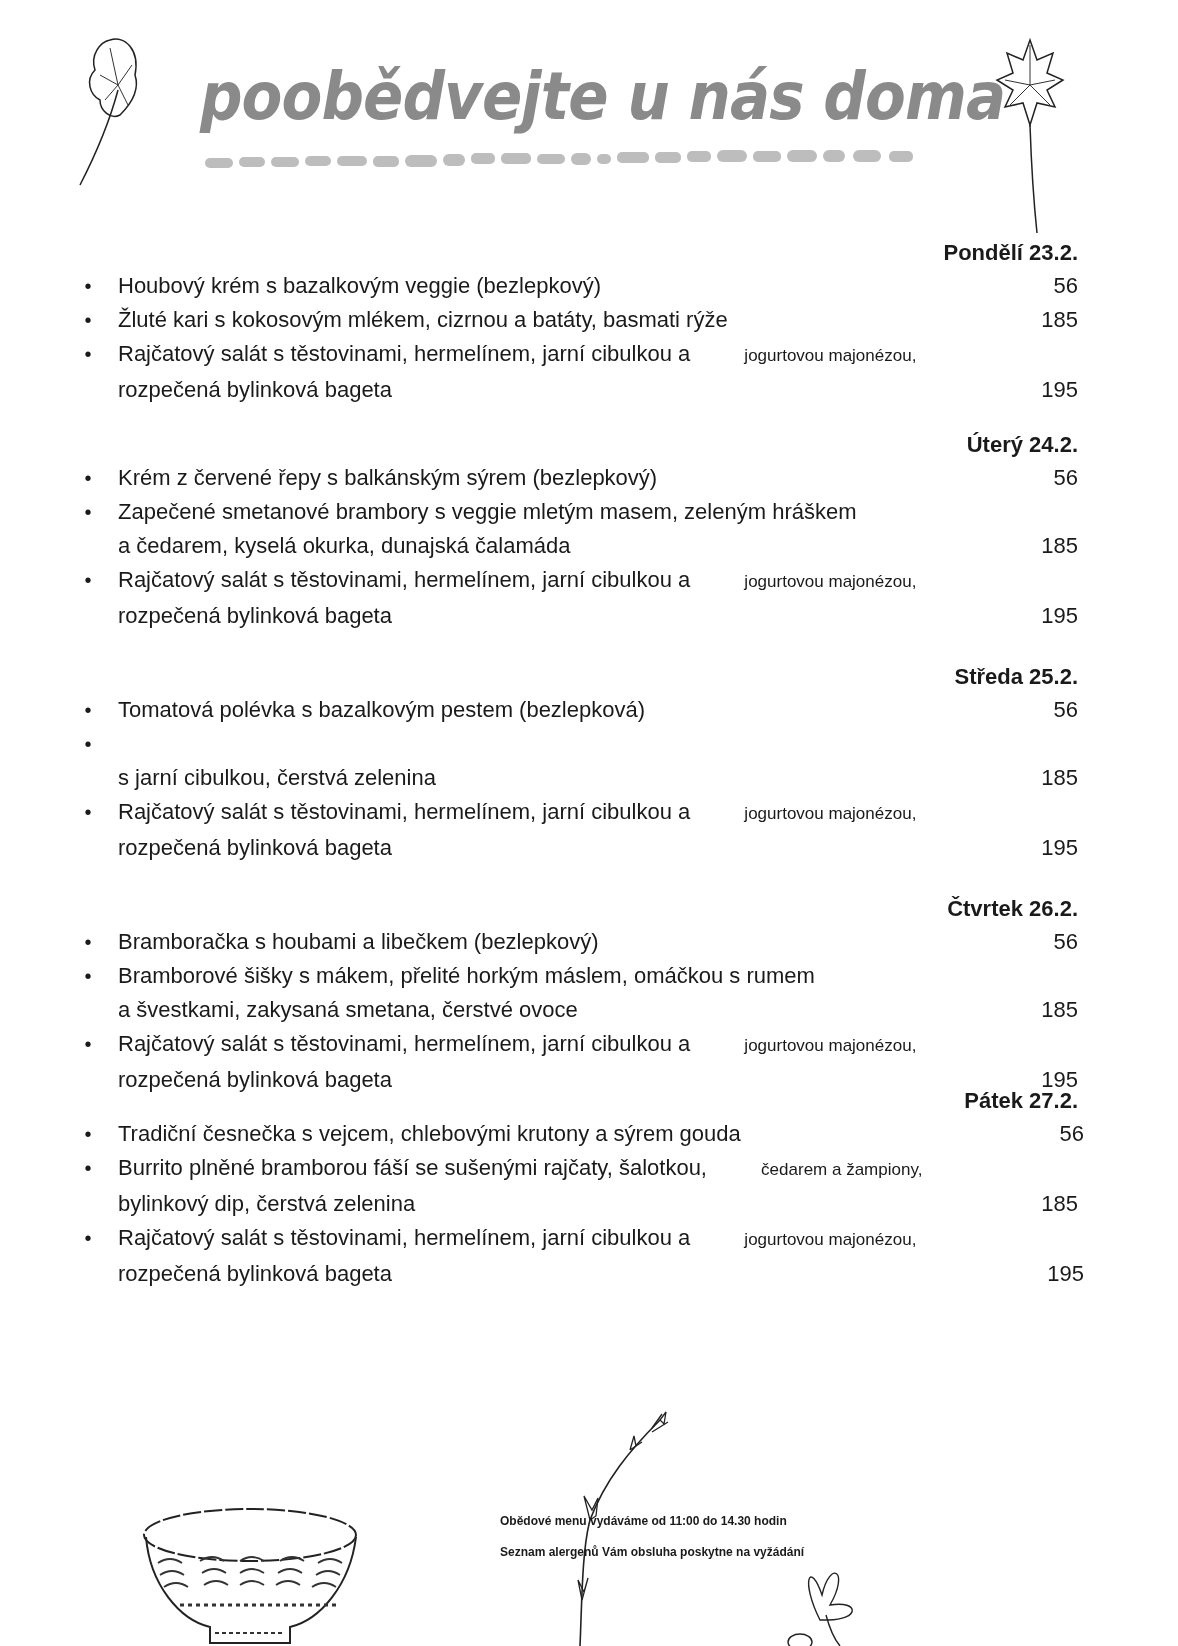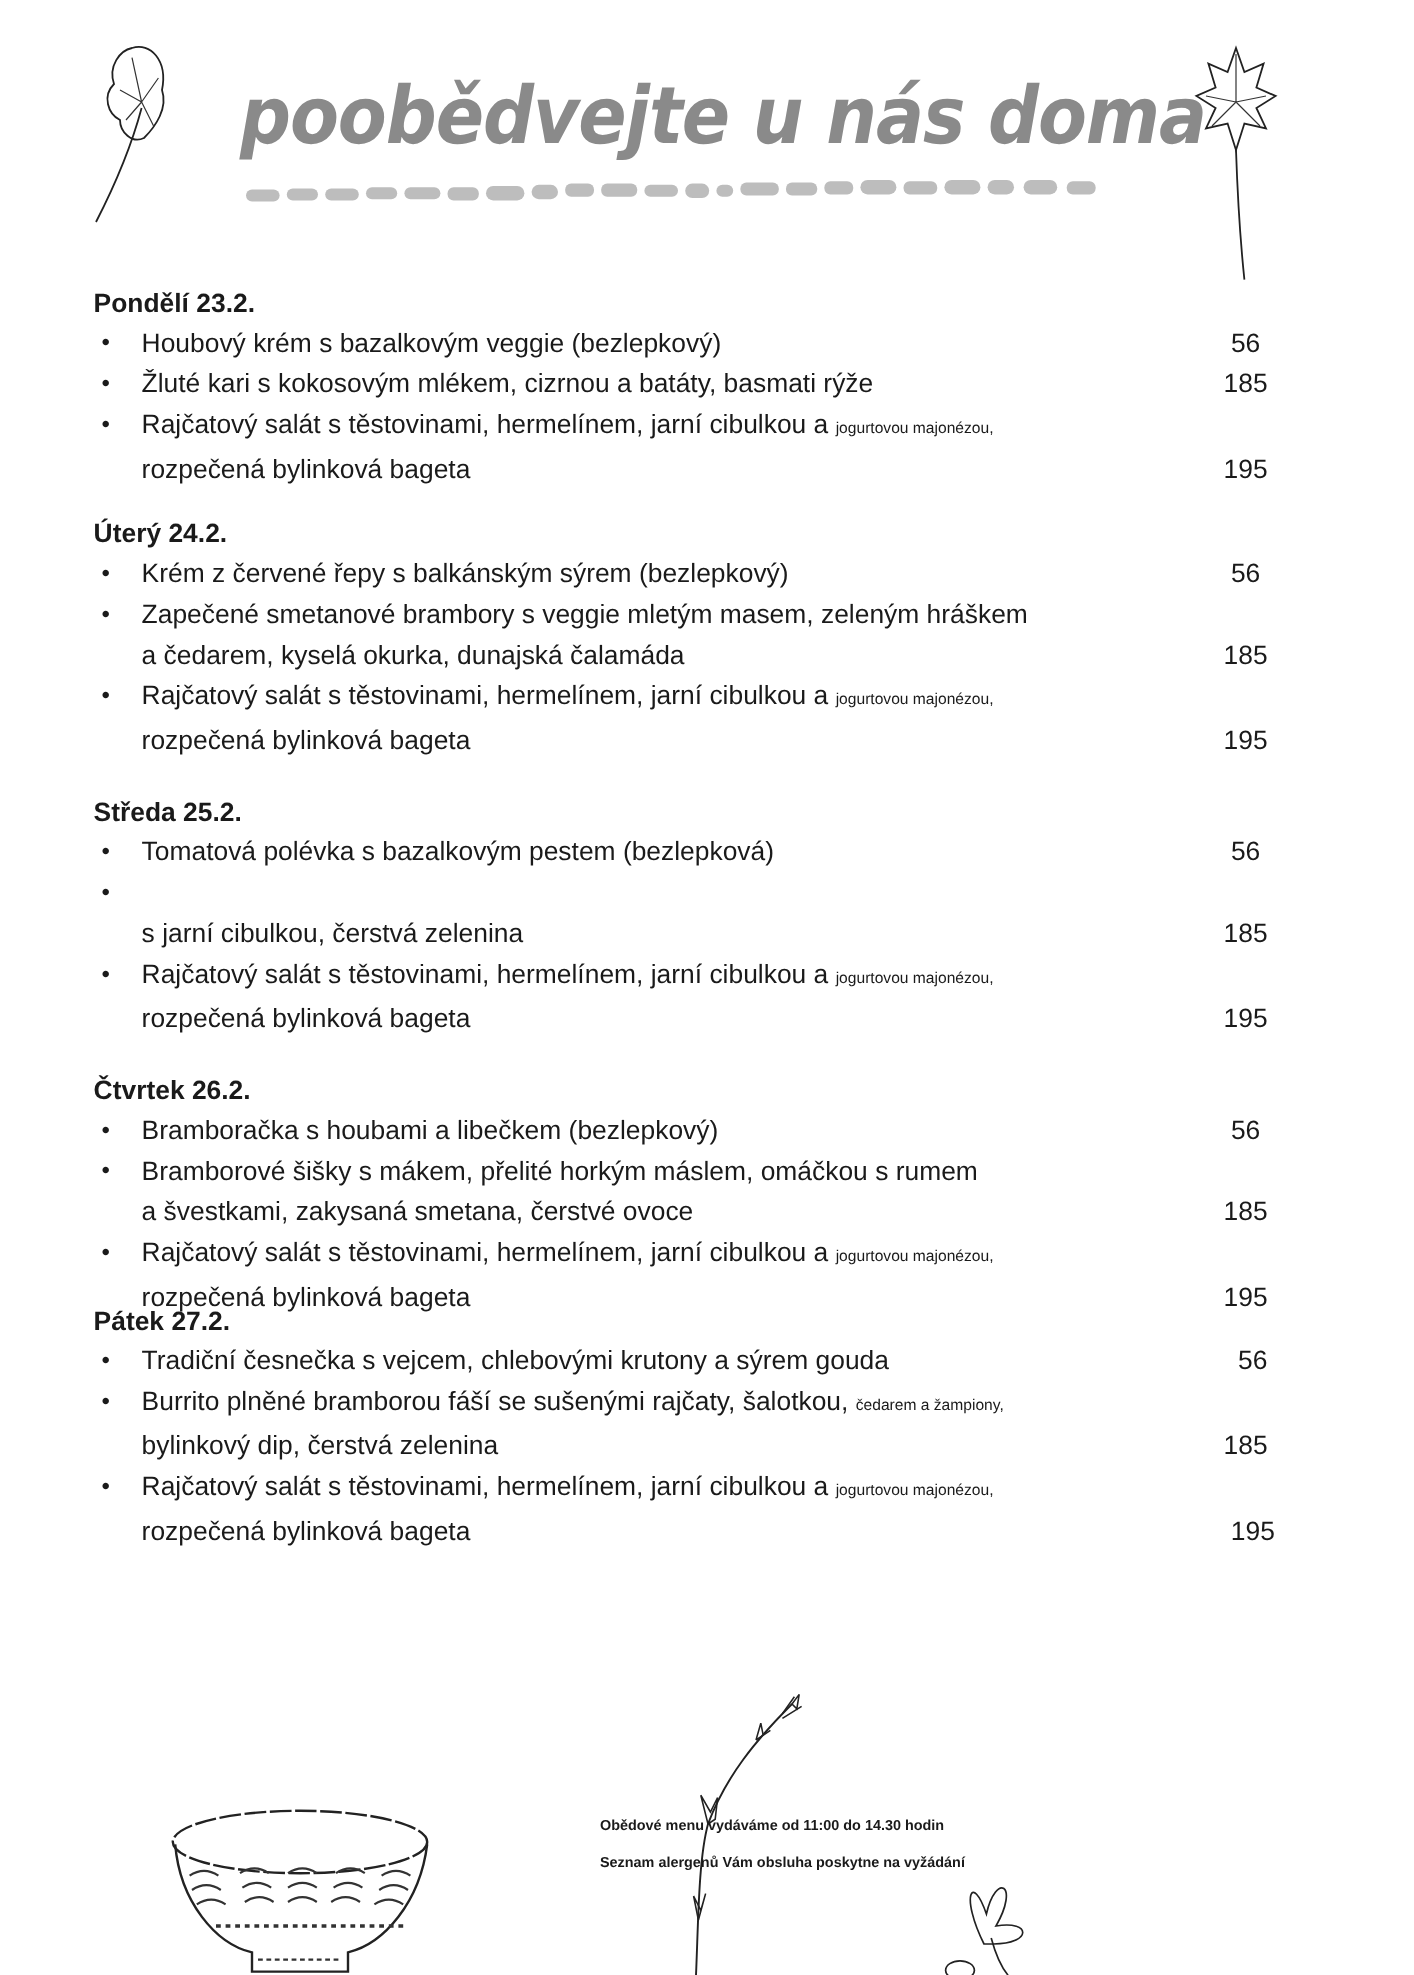--- a/index.html
+++ b/index.html
@@ -5,26 +5,26 @@
   html, body { margin: 0; padding: 0; background: #ffffff; }
   body { width: 1178px; height: 1646px; position: relative; overflow: hidden;
          font-family: "Liberation Sans", sans-serif; color: #1a1a1a; }
   .title { position: absolute; left: 200px; top: 58px; width: 740px;
            font-family: "DejaVu Sans", sans-serif; font-weight: bold; font-style: italic;
            font-size: 66px; color: #8a8a8a; letter-spacing: -1px; transform: scaleX(0.9);
            transform-origin: left top; white-space: nowrap; }
   .dash-line { position: absolute; left: 205px; top: 150px; width: 760px; height: 22px; }
   .leaf { position: absolute; }
   .day { position: absolute; left: 78px; width: 1000px; }
-  .day-title { font-weight: bold; font-size: 22px; height: 33px; line-height: 33px; }
+  .day-title { font-weight: bold; font-size: 22px; height: 33px; line-height: 33px; text-align: right; }
   .item { position: relative; font-size: 22px; line-height: 34px; }
   .item .bullet { position: absolute; left: 0; top: 0; width: 20px; text-align: center; font-size: 20px; }
   .item .text { margin-left: 40px; width: 880px; display: block; }
-  .item .small { font-size: 13px; }
-  .item .price { position: absolute; right: 0; bottom: 0; width: 80px; text-align: center; }
+  .item .small { font-size: 17px; margin-left: 48px; }
+  .item .price { position: absolute; right: 0; bottom: 0; width: 80px; text-align: right; }
   .footer-text { position: absolute; left: 500px; font-weight: bold; font-size: 12px; white-space: nowrap; }
   .bowl { position: absolute; left: 140px; top: 1505px; }
   .plant { position: absolute; left: 560px; top: 1410px; }
 </style>
 </head>
 <body>
 
 <svg class="leaf" style="left:70px;top:30px" width="90" height="160" viewBox="0 0 90 160">
   <path d="M40 10 C55 5 70 20 65 45 C70 60 60 75 50 85 C40 90 30 80 30 70 C20 65 15 50 25 40 C20 25 30 12 40 10 Z" fill="none" stroke="#222" stroke-width="1.5"></path>
   <path d="M48 55 L40 18 M48 55 L62 35 M48 55 L30 45 M48 55 L58 75 M48 55 L35 70" stroke="#333" stroke-width="1"></path>

